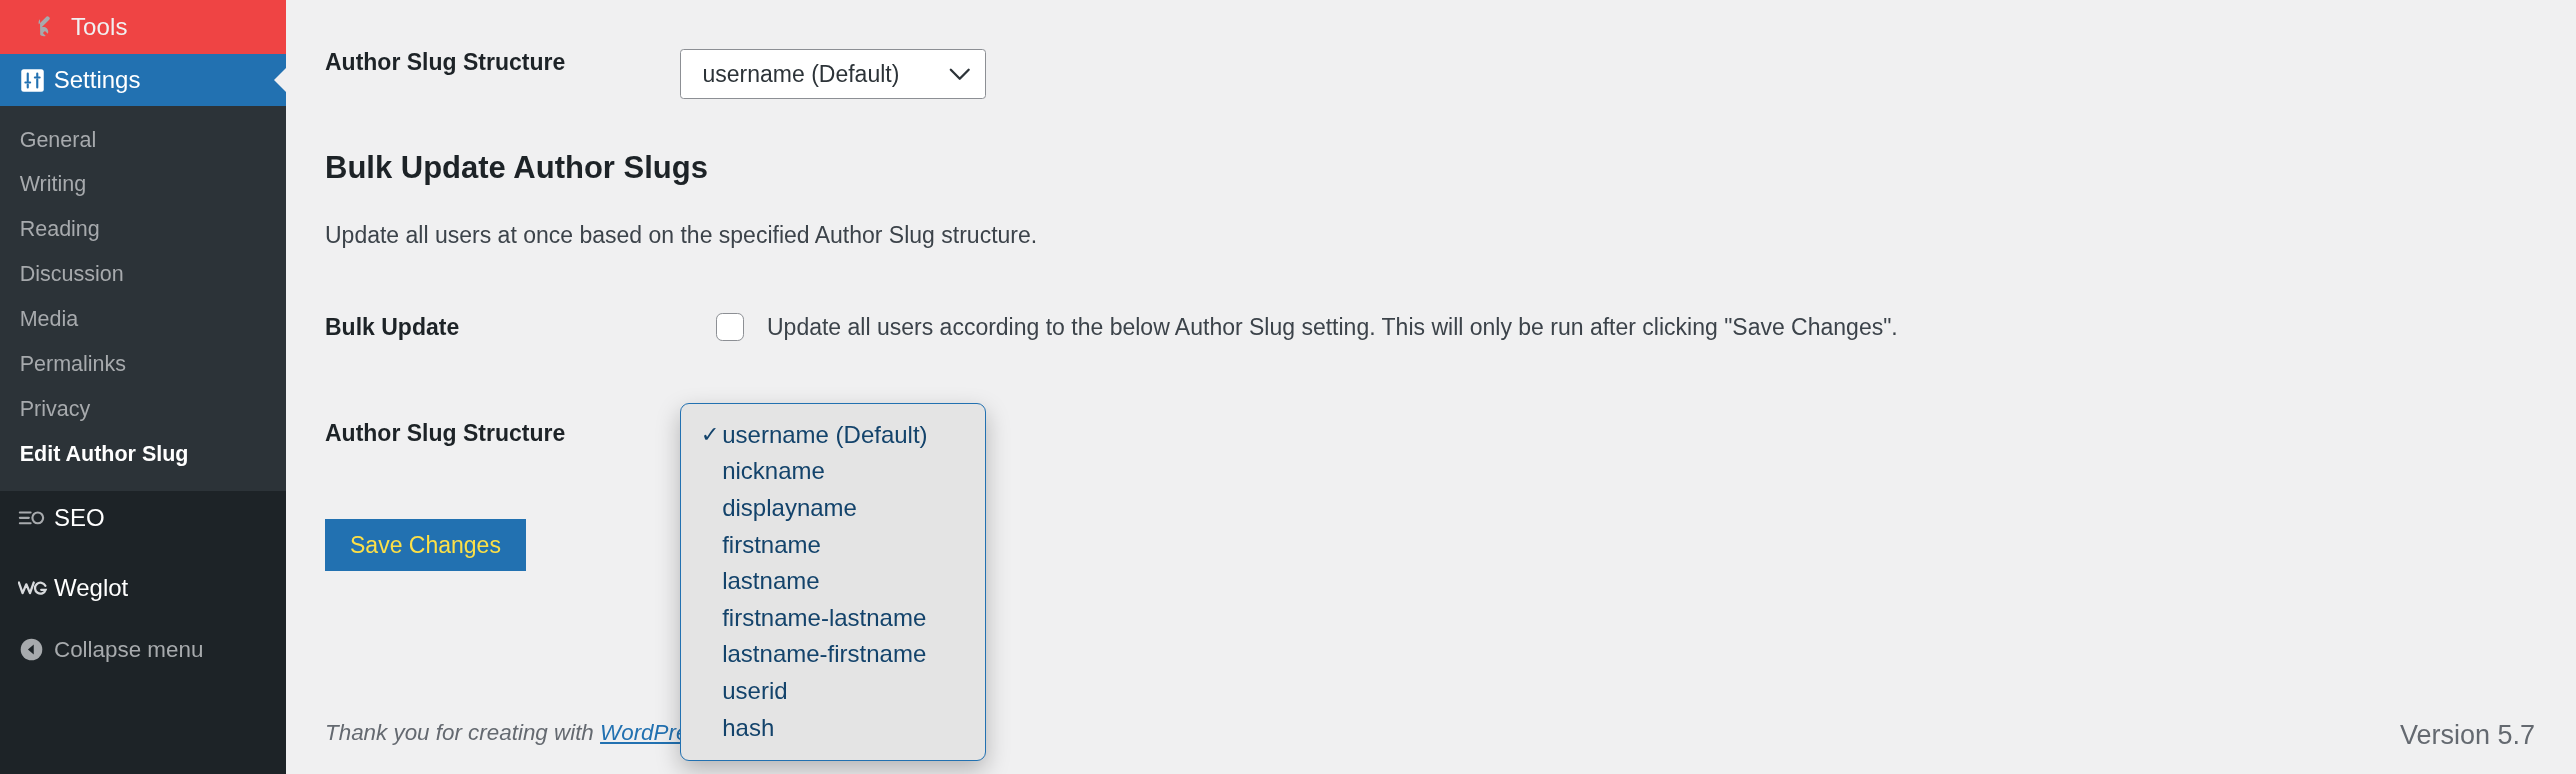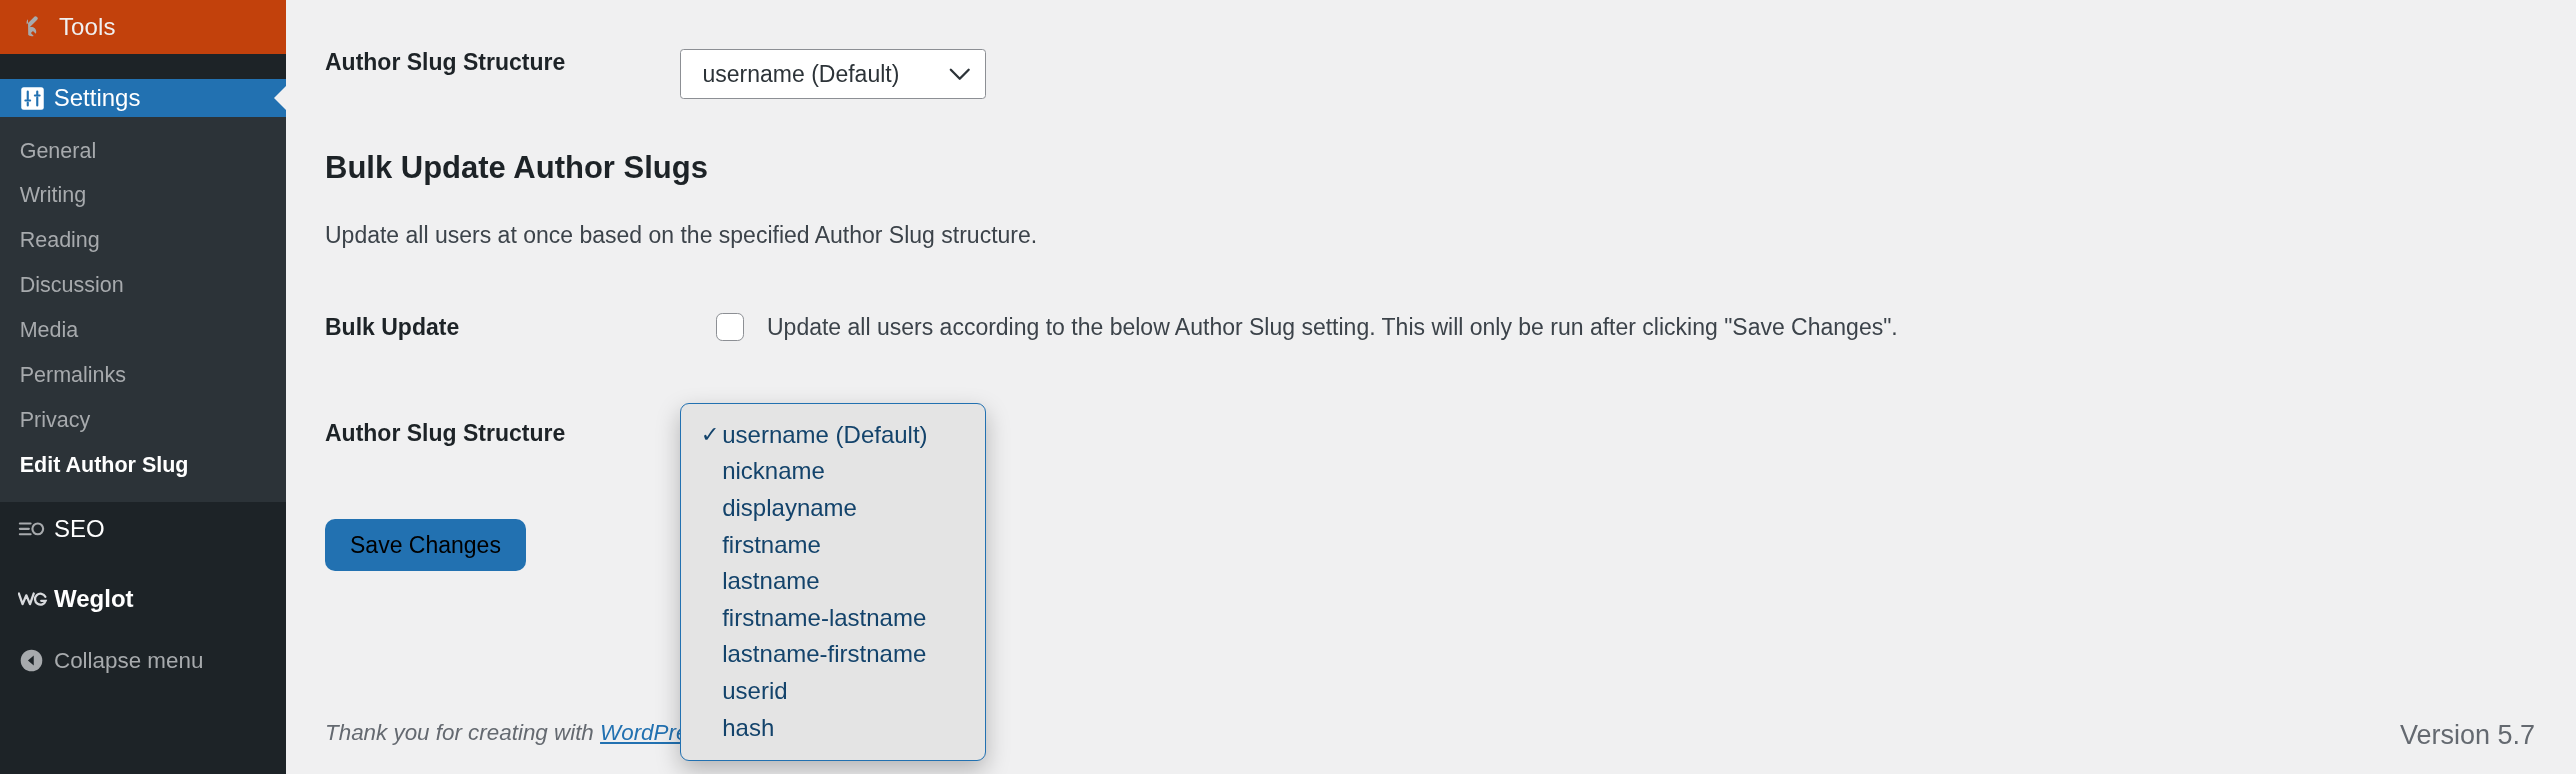--- a/index.html
+++ b/index.html
@@ -13,36 +13,35 @@
 
   
   .sidebar {
     position: absolute; left: 0; top: 0;
     width: 286px; height: 775px;
     background: #1d2327;
     color: #f0f0f1;
   }
   .menu-top {
     height: 54px;
-    background: #c2410c;
-    display: flex; align-items: center;
-    padding-left: 25px;
+    background: #ef4444;
+    display: flex; align-items: center;
+    padding-left: 37px;
   }
   .menu-top .ico { width: 34px; display: flex; align-items: center; }
   .menu-top .lbl {
     font-size: 24px; color: #f0f0f1; letter-spacing: 0.1px;
   }
 
   .menu-current {
     position: relative;
-    height: 38px;
+    height: 52px;
     background: #2271b1;
     display: flex; align-items: center;
     padding-left: 19.7px;
-    margin-top: 25px;
   }
   .menu-current .ico { width: 34px; display: flex; align-items: center; }
   .menu-current .lbl { font-size: 24px; color: #fff; }
   .menu-current::after {
     content: "";
     position: absolute; right: 0; top: 50%;
     margin-top: -12.5px;
     border-style: solid;
     border-width: 12.5px 12.5px 12.5px 0;
     border-color: transparent #f0f0f1 transparent transparent;
@@ -125,24 +124,24 @@
   .cb-label {
     font-size: 23px;
     color: #3c434a;
     margin-left: 23px;
     white-space: nowrap;
   }
 
   .btn-primary {
     display: inline-block;
     background: #2271b1;
-    color: #000000;
+    color: #fde047;
     font-size: 23px;
     border: none;
-    border-radius: 10px;
+    border-radius: 0;
     padding: 12.5px 25px;
     cursor: pointer;
     font-family: "Liberation Sans", sans-serif;
   }
 
   
   .dropdown {
     position: absolute;
     background: #e4e4e4;
     border: 0.9px solid #2271b1;
@@ -217,21 +216,21 @@
     <div class="menu-plain">
       <span class="ico">
         <svg width="27" height="19.7" viewBox="0 0 30 22">
           <path d="M2 5h12M2 11h10M2 17h12" stroke="#a7aaad" stroke-width="2.4" stroke-linecap="round"></path>
           <circle cx="22" cy="11" r="6" fill="none" stroke="#a7aaad" stroke-width="2.4"></circle>
         </svg>
       </span>
       <span class="lbl">SEO</span>
     </div>
 
-    <div class="menu-plain" style="margin-top:16px;font-weight:bold;">
+    <div class="menu-plain" style="margin-top:16px;">
       <span class="ico">
         <svg width="30" height="19.7" viewBox="0 0 34 22">
           <path d="M1 5l4.2 12L9.4 7l4.2 10L17.8 5" fill="none" stroke="#d8dadd" stroke-width="2.6" stroke-linejoin="round" stroke-linecap="round"></path>
           <path d="M31 8.6a6.2 6.2 0 1 0 .4 4.6h-5.1" fill="none" stroke="#d8dadd" stroke-width="2.6" stroke-linecap="round"></path>
         </svg>
       </span>
       <span class="lbl">Weglot</span>
     </div>
 
     <div class="collapse" style="margin-top:9px;">

